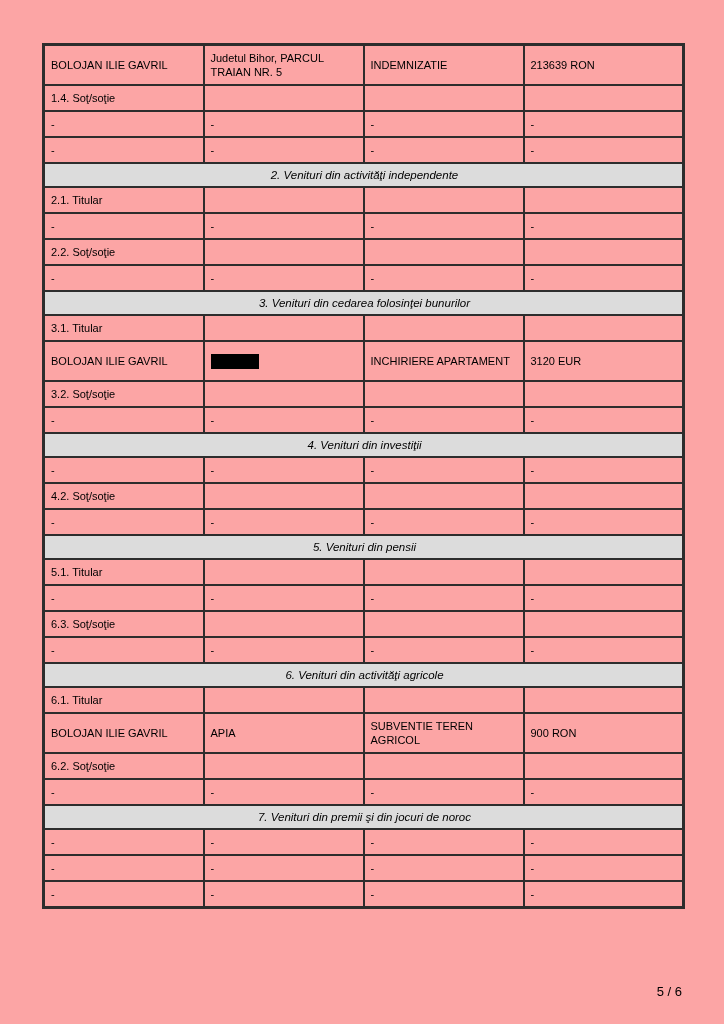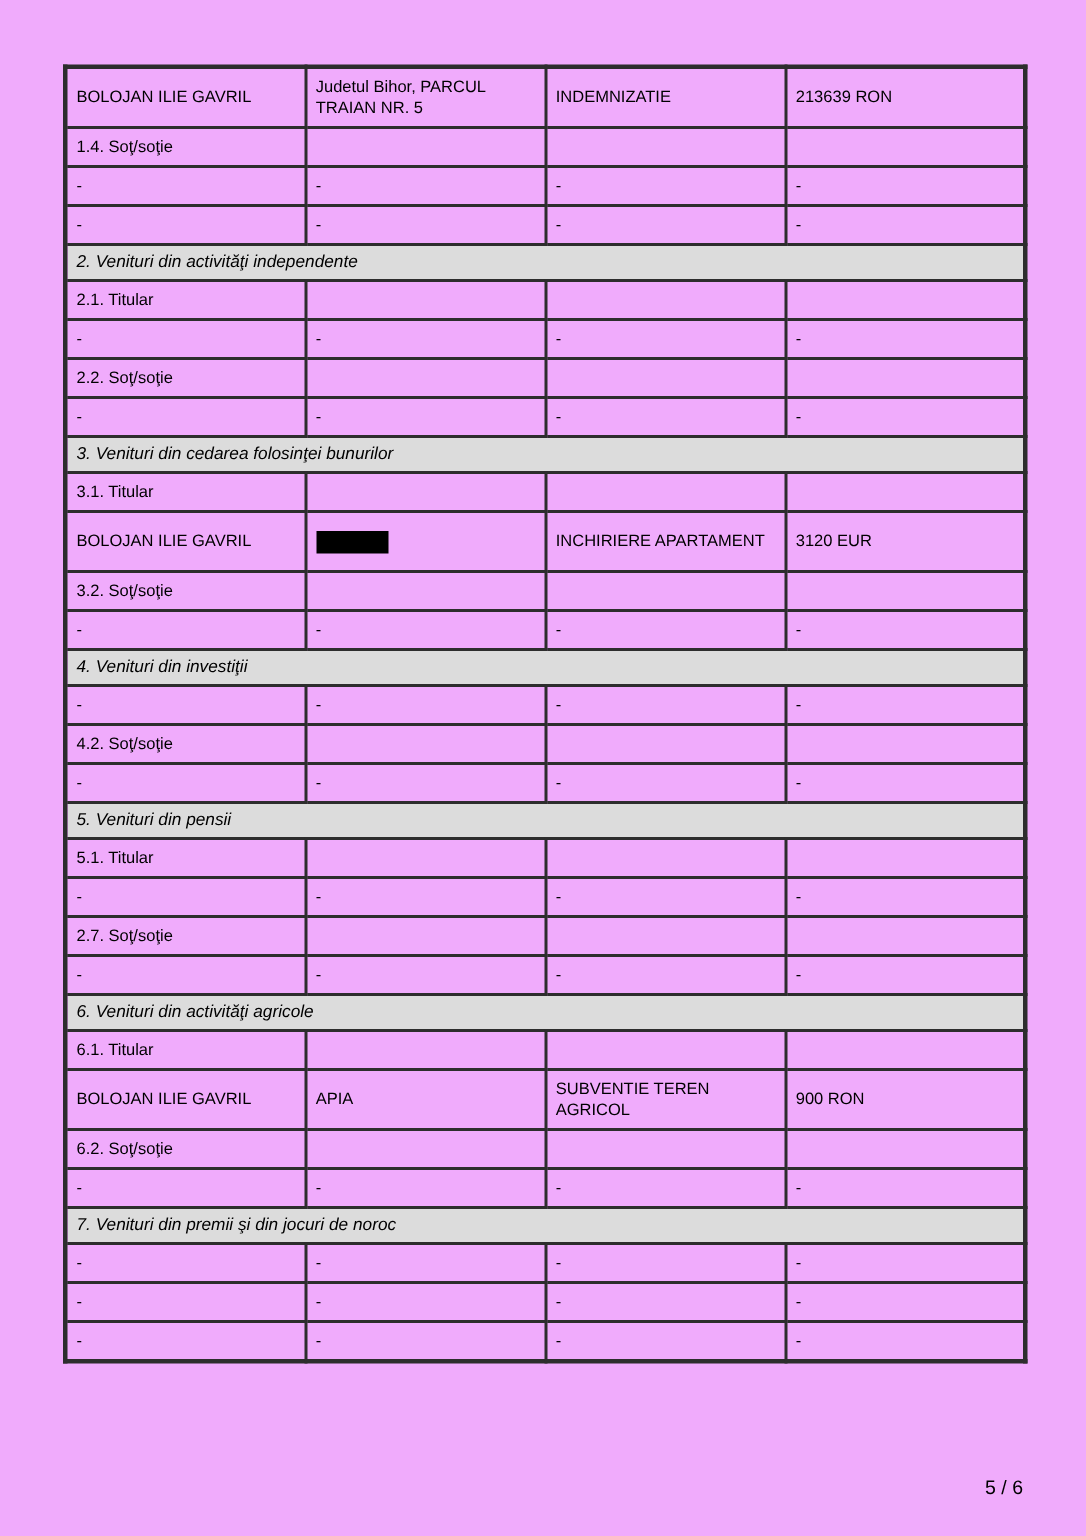--- a/index.html
+++ b/index.html
@@ -9,21 +9,21 @@
     width: 724px;
     height: 1024px;
     font-family: "Liberation Sans", sans-serif;
     color: #000000;
     -webkit-font-smoothing: antialiased;
   }
   .page {
     position: relative;
     width: 724px;
     height: 1024px;
-    background: #f0abfc;
+    background: #fca5a5;
     overflow: hidden;
   }
   .table-wrap {
     position: absolute;
     left: 42px;
     top: 43px;
     width: 640px;
   }
   table.income-table {
     border-collapse: collapse;
@@ -43,20 +43,21 @@
   }
   tr.label td, tr.dash td { height: 20px; }
   tr.data td { height: 34px; }
   tr.data.tall td { height: 34px; }
   tr.section td {
     height: 18px;
     background: var(--section-bg, #dcdcdc);
     font-style: italic;
     font-size: 11.5px;
     padding-left: 6px;
+    text-align: center;
   }
   .redaction {
     display: inline-block;
     width: 48px;
     height: 15px;
     background: var(--redaction-fill, #000000);
     vertical-align: middle;
   }
   .page-number {
     position: absolute;
@@ -187,21 +188,21 @@
             <td></td>
             <td></td>
           </tr>
           <tr class="dash">
             <td>-</td>
             <td>-</td>
             <td>-</td>
             <td>-</td>
           </tr>
           <tr class="label">
-            <td>2.7. Soţ/soţie</td>
+            <td>6.3. Soţ/soţie</td>
             <td></td>
             <td></td>
             <td></td>
           </tr>
           <tr class="dash">
             <td>-</td>
             <td>-</td>
             <td>-</td>
             <td>-</td>
           </tr>

